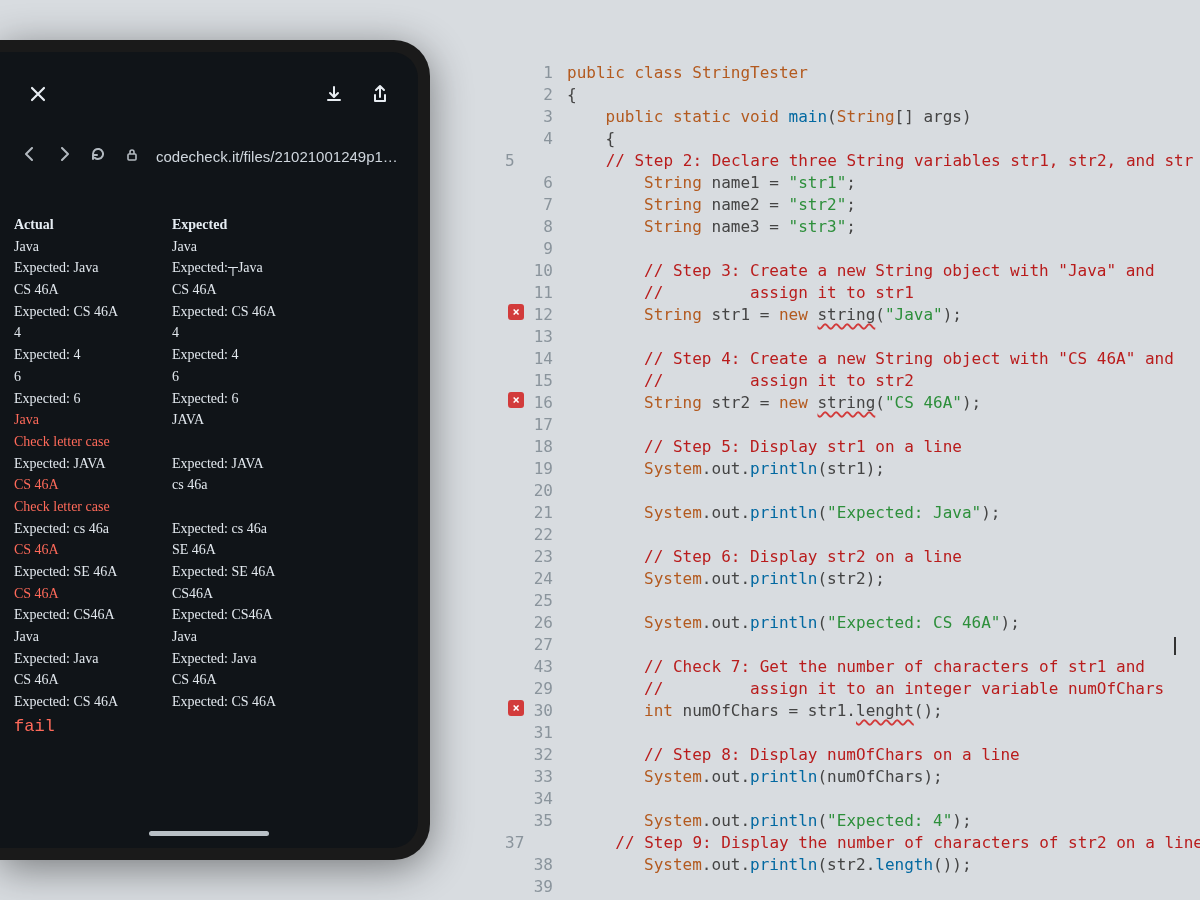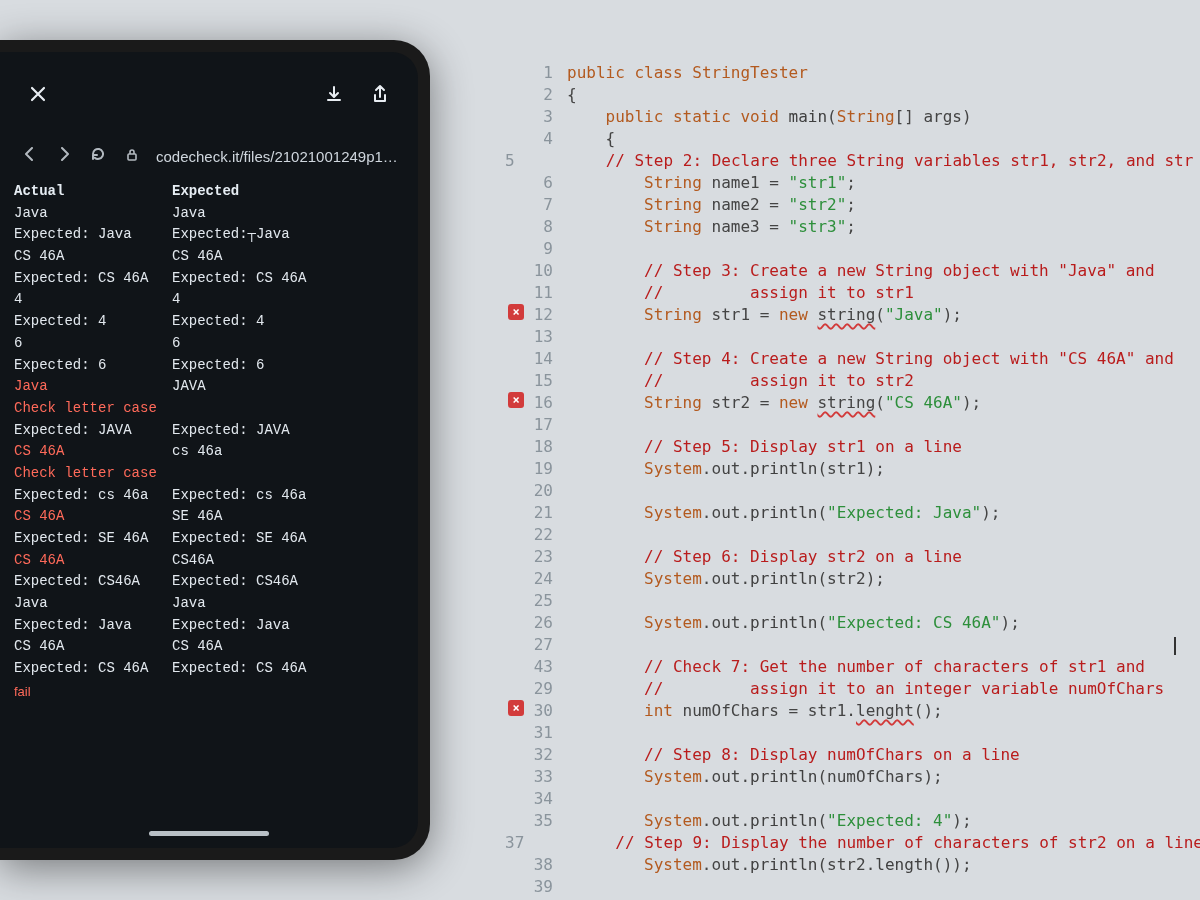--- a/index.html
+++ b/index.html
@@ -52,27 +52,28 @@
   display: flex;
   align-items: center;
   gap: 14px;
   padding: 8px 6px 14px 6px;
   color: #cfd6dd;
   font-size: 15px;
 }
 .phone-urlbar .nav-icon { width:20px; text-align:center; opacity:0.85; font-size:18px; }
 .phone-urlbar .url { flex:1; overflow:hidden; text-overflow:ellipsis; white-space:nowrap; }
 .tbl {
-  font-family: Liberation Mono, monospace;
+  font-family: Liberation Serif, serif;
   font-size: 14px;
   line-height: 1.55;
   white-space: pre;
   display: grid;
   grid-template-columns: 140px 1fr;
   column-gap: 18px;
+  margin-top: 33px;
 }
 .tbl .section-title { font-weight:600; color:#e6edf3; }
 .tbl .mismatch { color:#ff6a5a; }
 .home-indicator {
   position:absolute; bottom:12px; left:50%; transform:translateX(-50%);
   width:120px; height:5px; border-radius:3px; background:#b9c0c6;
 }
 
 .editor {
   position: absolute;
@@ -98,21 +99,21 @@
 .lineno {
   width: 40px;
   text-align: right;
   color: #8a949c;
   padding-right: 14px;
   user-select: none;
 }
 .code { white-space: pre; text-align: right; }
 .kw { color:#b35a1f; }     
 .typ { color:#b35a1f; }    
-.fn { color:#404040; }     
+.fn { color:#0369a1; }     
 .str { color:#2d8f3b; }    
 .cmt { color:#b91c1c; font-style: normal; }
 .err-underline { text-decoration: underline wavy #d23b3b 1.5px; text-underline-offset:3px; }
 .caret {
   display:inline-block; width:2px; height:18px; background:#333; vertical-align:middle;
 }
 </style>
 </head>
 <body>
 
@@ -360,17 +361,17 @@
           </svg>
       </span>
       <span class="url">codecheck.it/files/21021001249p1b4a9sn32n</span>
     </div>
 
     <div class="tbl" id="phone-table">
       <div class="section-title">Actual</div>
       <div class="section-title">Expected</div>
     <div>Java</div><div>Java</div><div>Expected: Java</div><div>Expected:┬Java</div><div>CS 46A</div><div>CS 46A</div><div>Expected: CS 46A</div><div>Expected: CS 46A</div><div>4</div><div>4</div><div>Expected: 4</div><div>Expected: 4</div><div>6</div><div>6</div><div>Expected: 6</div><div>Expected: 6</div><div class="mismatch">Java</div><div>JAVA</div><div class="mismatch">Check letter case</div><div></div><div>Expected: JAVA</div><div>Expected: JAVA</div><div class="mismatch">CS 46A</div><div>cs 46a</div><div class="mismatch">Check letter case</div><div></div><div>Expected: cs 46a</div><div>Expected: cs 46a</div><div class="mismatch">CS 46A</div><div>SE 46A</div><div>Expected: SE 46A</div><div>Expected: SE 46A</div><div class="mismatch">CS 46A</div><div>CS46A</div><div>Expected: CS46A</div><div>Expected: CS46A</div><div>Java</div><div>Java</div><div>Expected: Java</div><div>Expected: Java</div><div>CS 46A</div><div>CS 46A</div><div>Expected: CS 46A</div><div>Expected: CS 46A</div></div>
 
-    <div style="color:#ff6a5a; font-family:Liberation Sans, sans-serif; font-size:13px; margin-top:4px;">fail</div>
+    <div style="color:#ff6a5a; font-family:Liberation Mono, monospace; font-size:17px; margin-top:4px;">fail</div>
 
     <div class="home-indicator"></div>
   </div>
 </div>
 
 </body></html>

